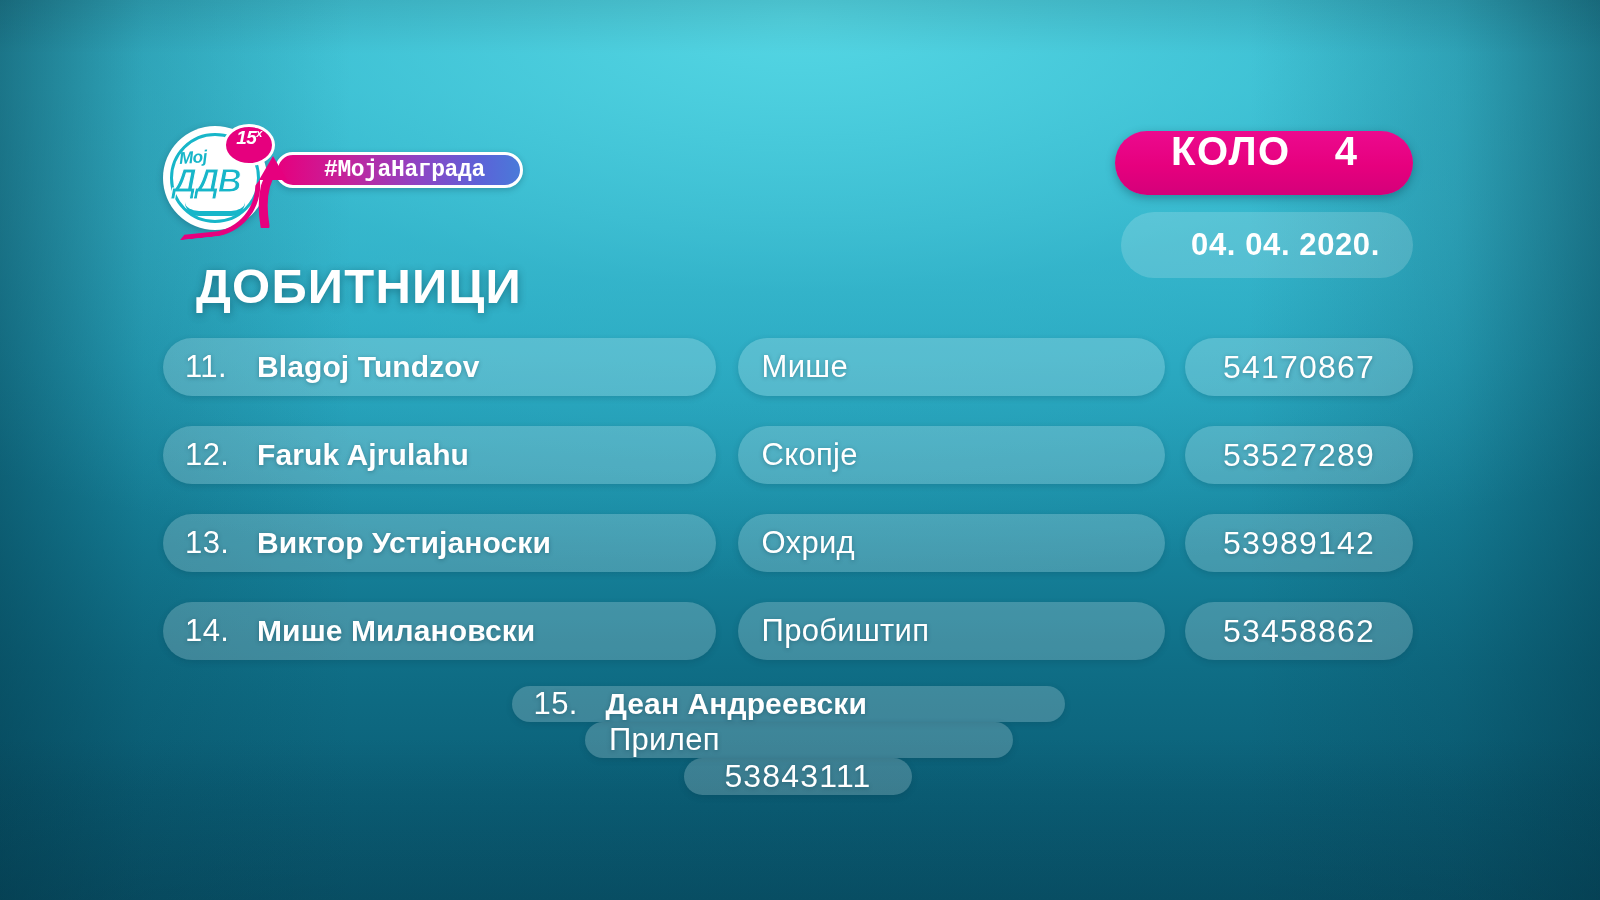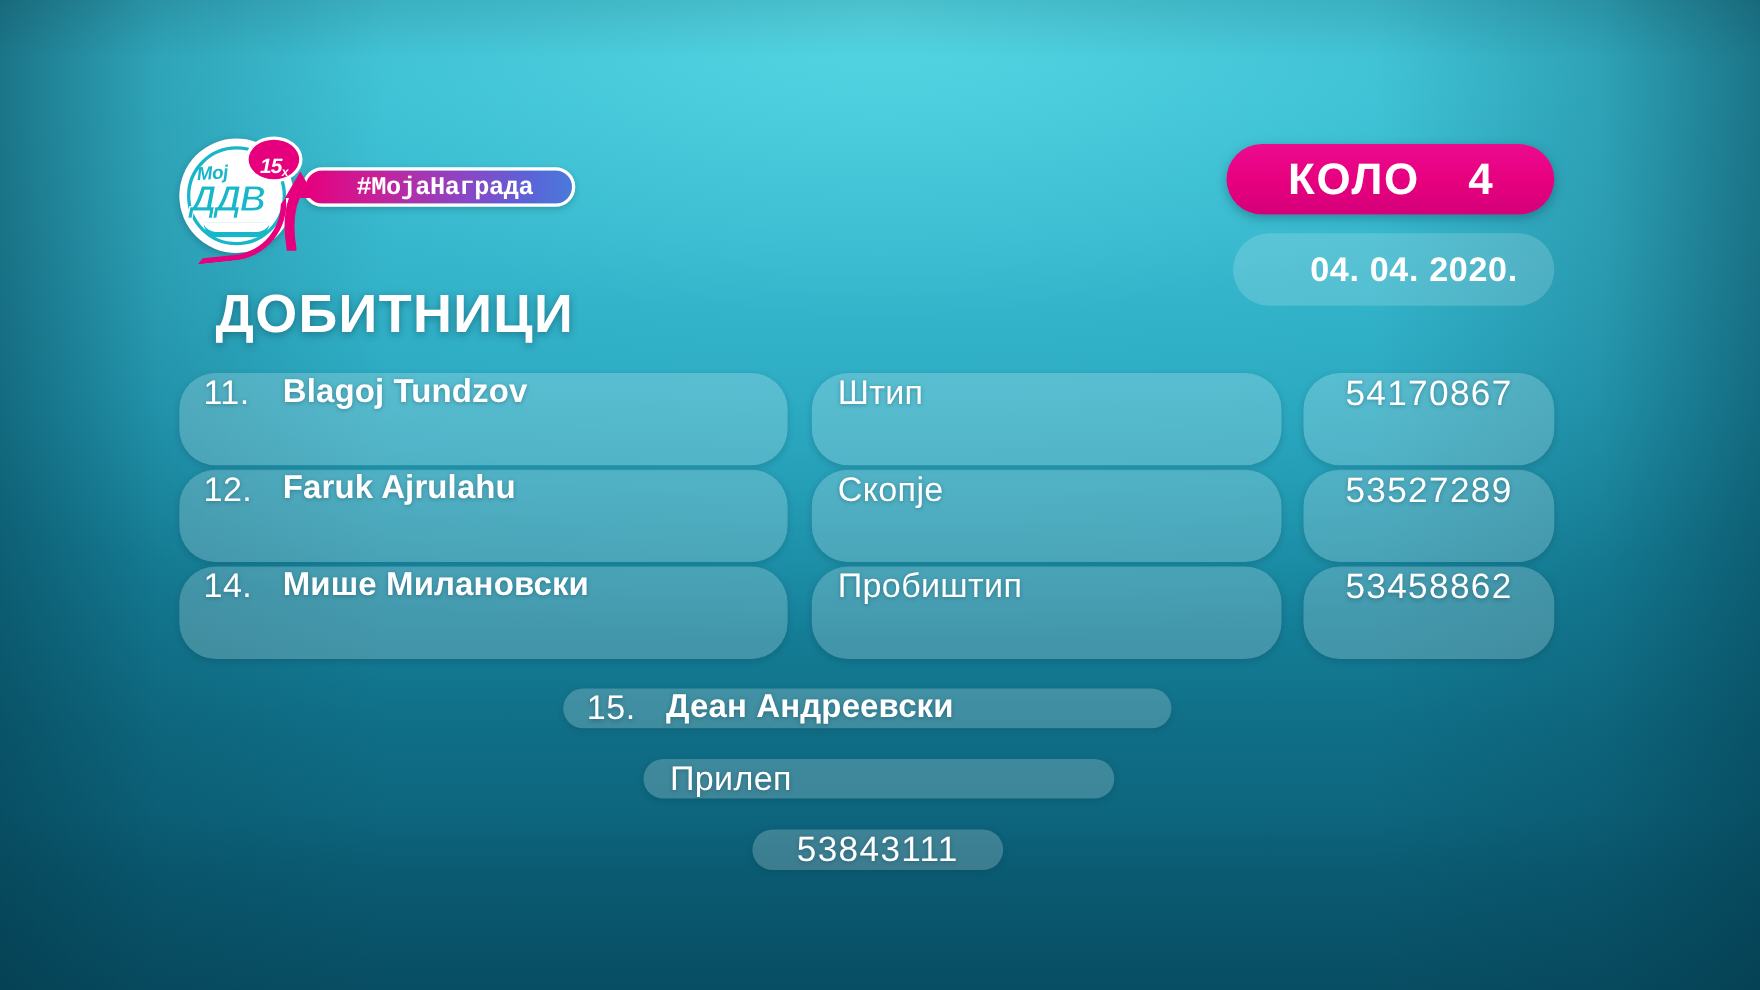--- a/index.html
+++ b/index.html
@@ -86,21 +86,21 @@
     position:absolute; left:22px; top:76px;
     width:60px; height:14px;
     border-bottom:5px solid #17b6c9;
     border-radius:0 0 34px 34px;
   }
   .logo-15x{
     position:absolute; left:60px; top:-2px;
     width:52px; height:42px; border-radius:50%;
     background:#e6007e;
     border:3px solid #ffffff;
-    display:flex; align-items:flex-end; justify-content:center;
+    display:flex; align-items:flex-start; justify-content:center;
     color:#ffffff; font-weight:bold; font-style:italic; font-size:19px;
     letter-spacing:-0.6px;
   }
   .logo-15x sup{ font-size:11px; }
   .logo-arrow{
     position:absolute; left:88px; top:28px;
     width:40px; height:74px;
     z-index:2;
   }
   
@@ -130,21 +130,21 @@
     letter-spacing:-0.4px; padding-left:46px;
   }
 
   
   #kolo-badge{
     position:absolute; right:187px; top:131px;
     min-width:298px; height:64px;
     border-radius:32px;
     background:linear-gradient(180deg,#ec0a8e 0%,#e6007e 55%,#d4007a 100%);
     box-shadow:0 3px 10px rgba(3,45,60,0.35);
-    display:flex; align-items:center; justify-content:center;
+    display:flex; align-items:flex-start; justify-content:center;
     gap:44px;
     padding:0 34px;
     z-index:5;
   }
   #kolo-badge .kolo-word{
     color:#ffffff; font-size:40px; font-weight:bold; letter-spacing:1.5px;
     line-height:1;
   }
   #kolo-badge .kolo-num{
     color:#ffffff; font-size:40px; font-weight:bold; line-height:1;
@@ -180,27 +180,26 @@
   }
   .winner-row{
     display:flex;
     align-items:center;
     height:66px;
     margin-bottom:22px;
   }
   .winner-row:last-child{ margin-bottom:0;flex-direction:column; }
 
   .cell{
-    height:84px;
+    height:58px;
     border-radius:33px;
     background:rgba(255,255,255,0.205);
     display:flex;
-    align-items:flex-start;
+    align-items:center;
     box-shadow:0 2px 6px rgba(3,45,60,0.18);
-    margin-top:28px;
   }
   .cell-name{
     width:553px;
     padding-left:22px;
     gap:18px;
   }
   .cell-city{
     width:428px;
     margin-left:22px;
     padding-left:24px;
@@ -287,40 +286,52 @@
   <div id="page-title">ДОБИТНИЦИ</div>
 
   <div id="winners-table">
 
     <div class="winner-row">
       <div class="cell cell-name">
         <span class="rank">11.</span>
         <span class="name">Blagoj Tundzov</span>
       </div>
       <div class="cell cell-city">
-        <span class="city">Штип</span>
+        <span class="city">Мише</span>
       </div>
       <div class="cell cell-code">
         <span class="code">54170867</span>
       </div>
     </div>
 
     <div class="winner-row">
       <div class="cell cell-name">
         <span class="rank">12.</span>
         <span class="name">Faruk Ajrulahu</span>
       </div>
       <div class="cell cell-city">
         <span class="city">Скопје</span>
       </div>
       <div class="cell cell-code">
         <span class="code">53527289</span>
       </div>
     </div>
 
+    <div class="winner-row">
+      <div class="cell cell-name">
+        <span class="rank">13.</span>
+        <span class="name">Виктор Устијаноски</span>
+      </div>
+      <div class="cell cell-city">
+        <span class="city">Охрид</span>
+      </div>
+      <div class="cell cell-code">
+        <span class="code">53989142</span>
+      </div>
+    </div>
 
     <div class="winner-row">
       <div class="cell cell-name">
         <span class="rank">14.</span>
         <span class="name">Мише Милановски</span>
       </div>
       <div class="cell cell-city">
         <span class="city">Пробиштип</span>
       </div>
       <div class="cell cell-code">

